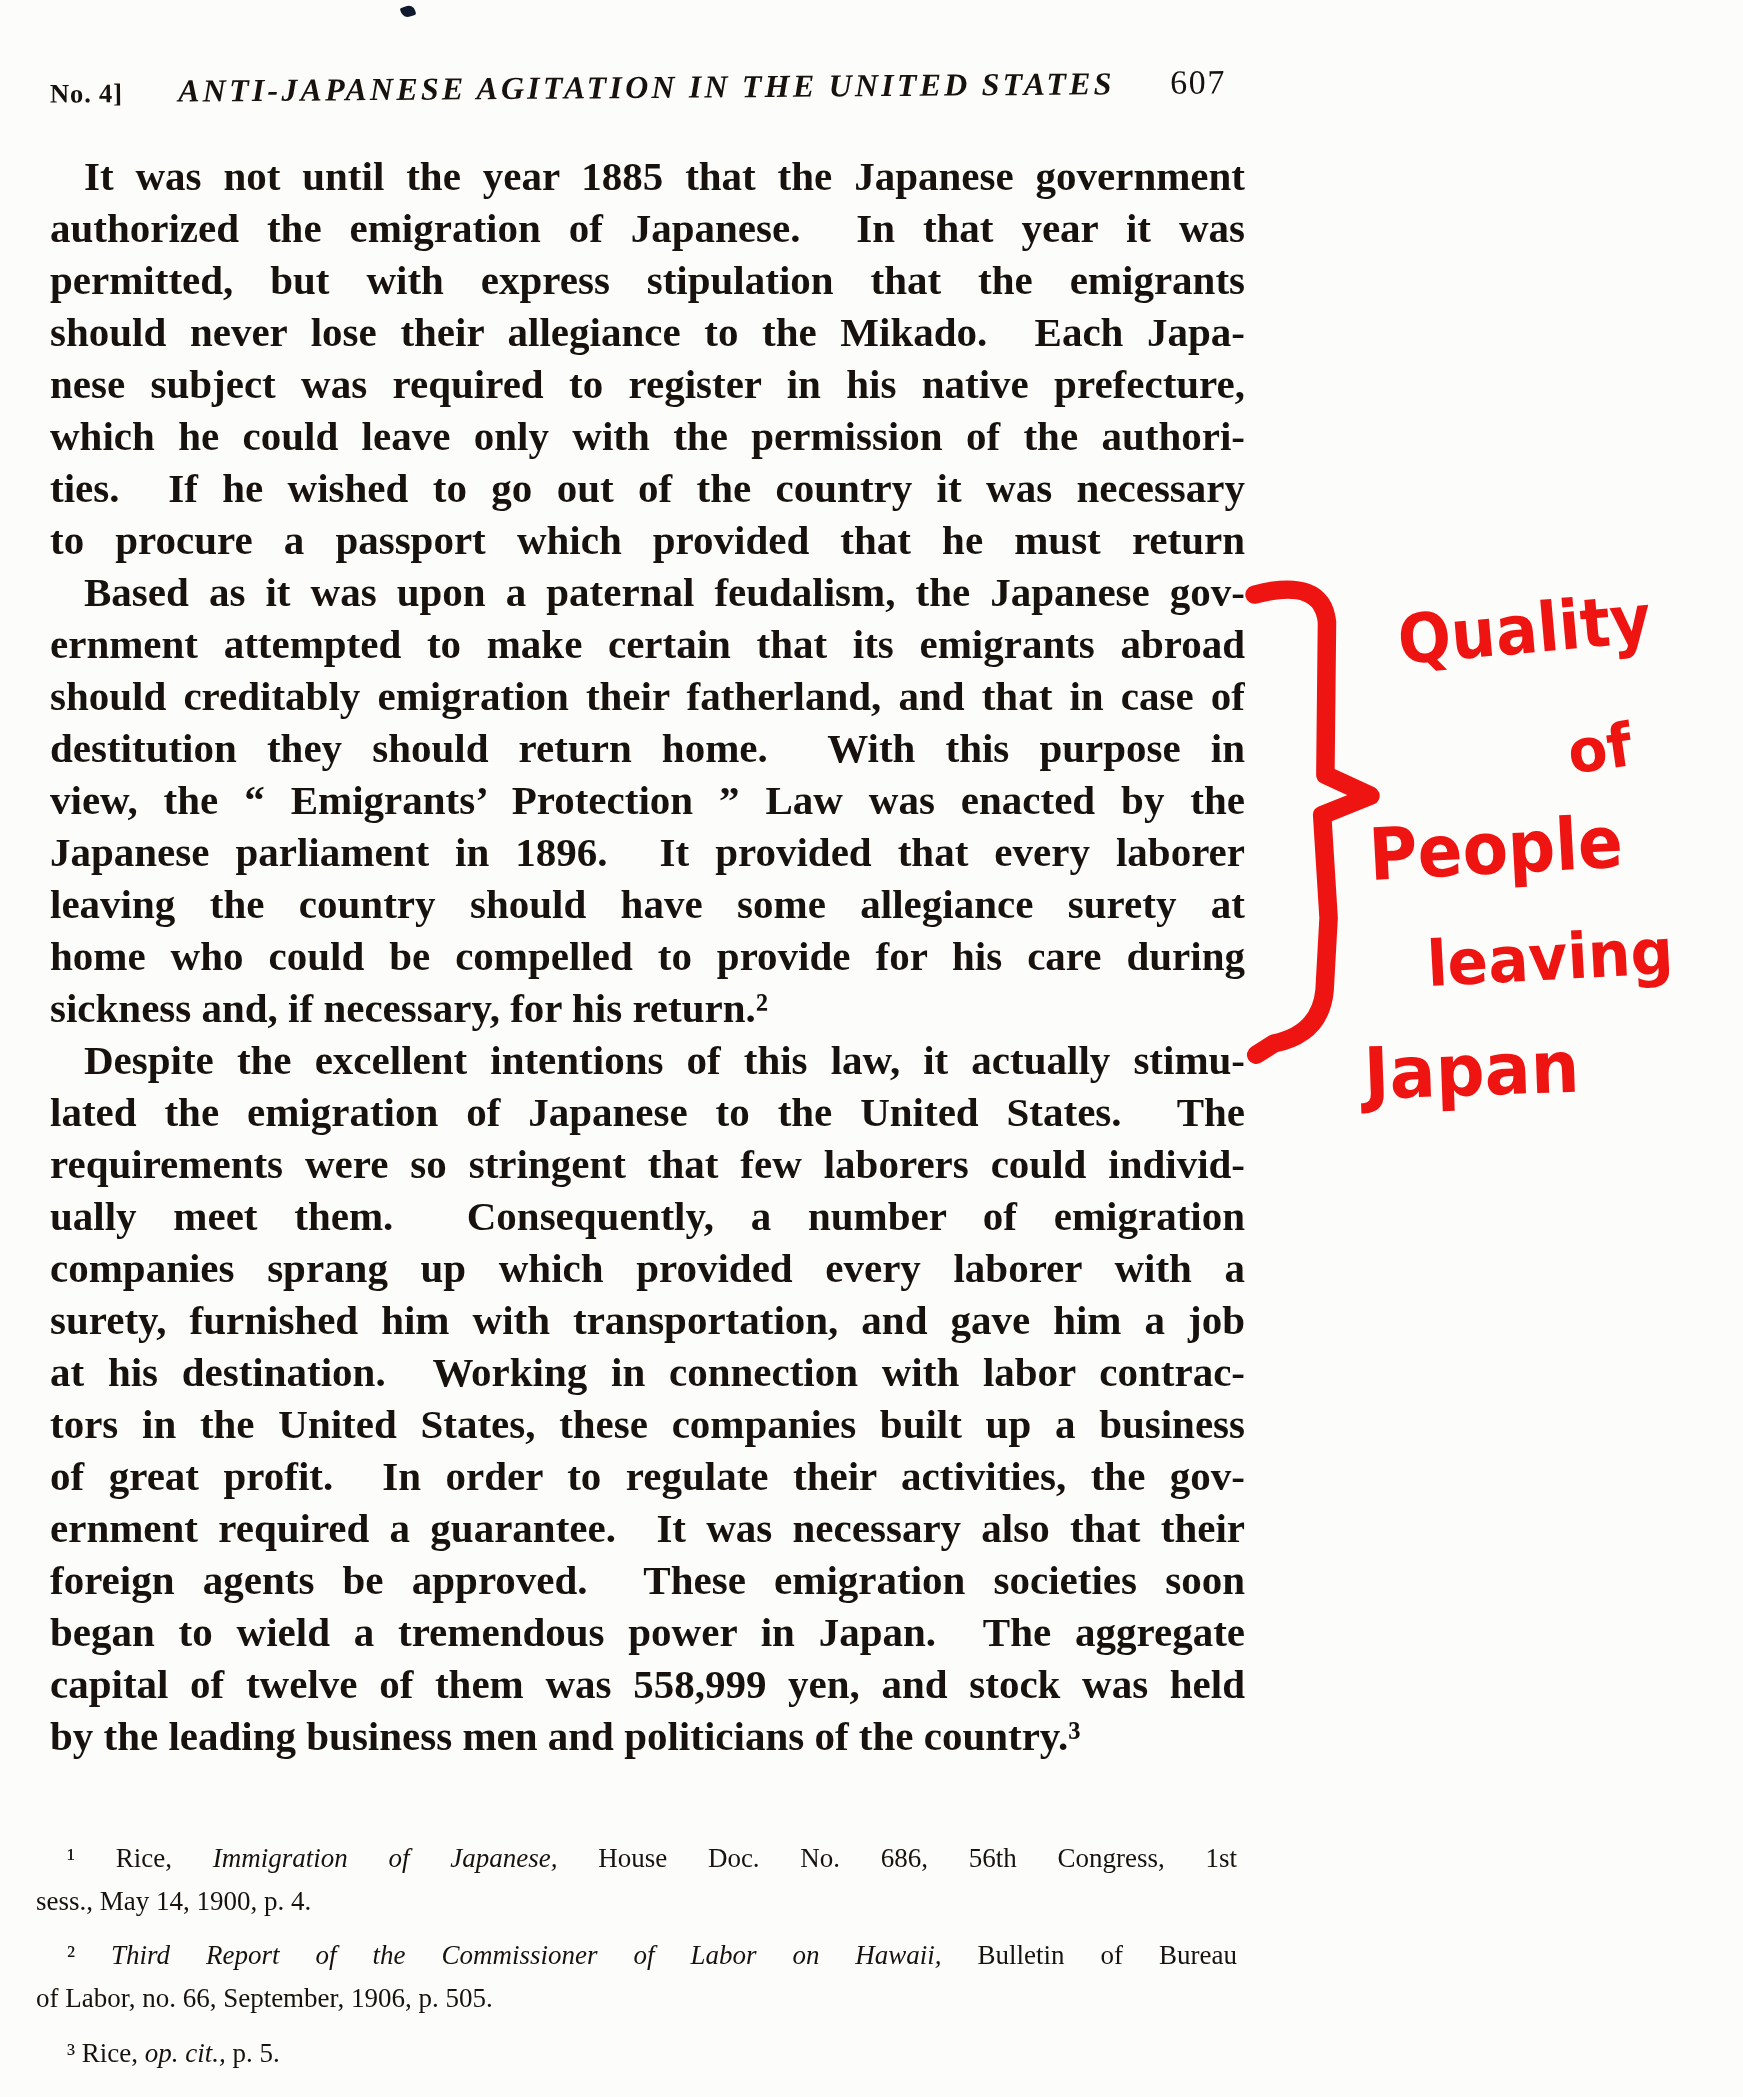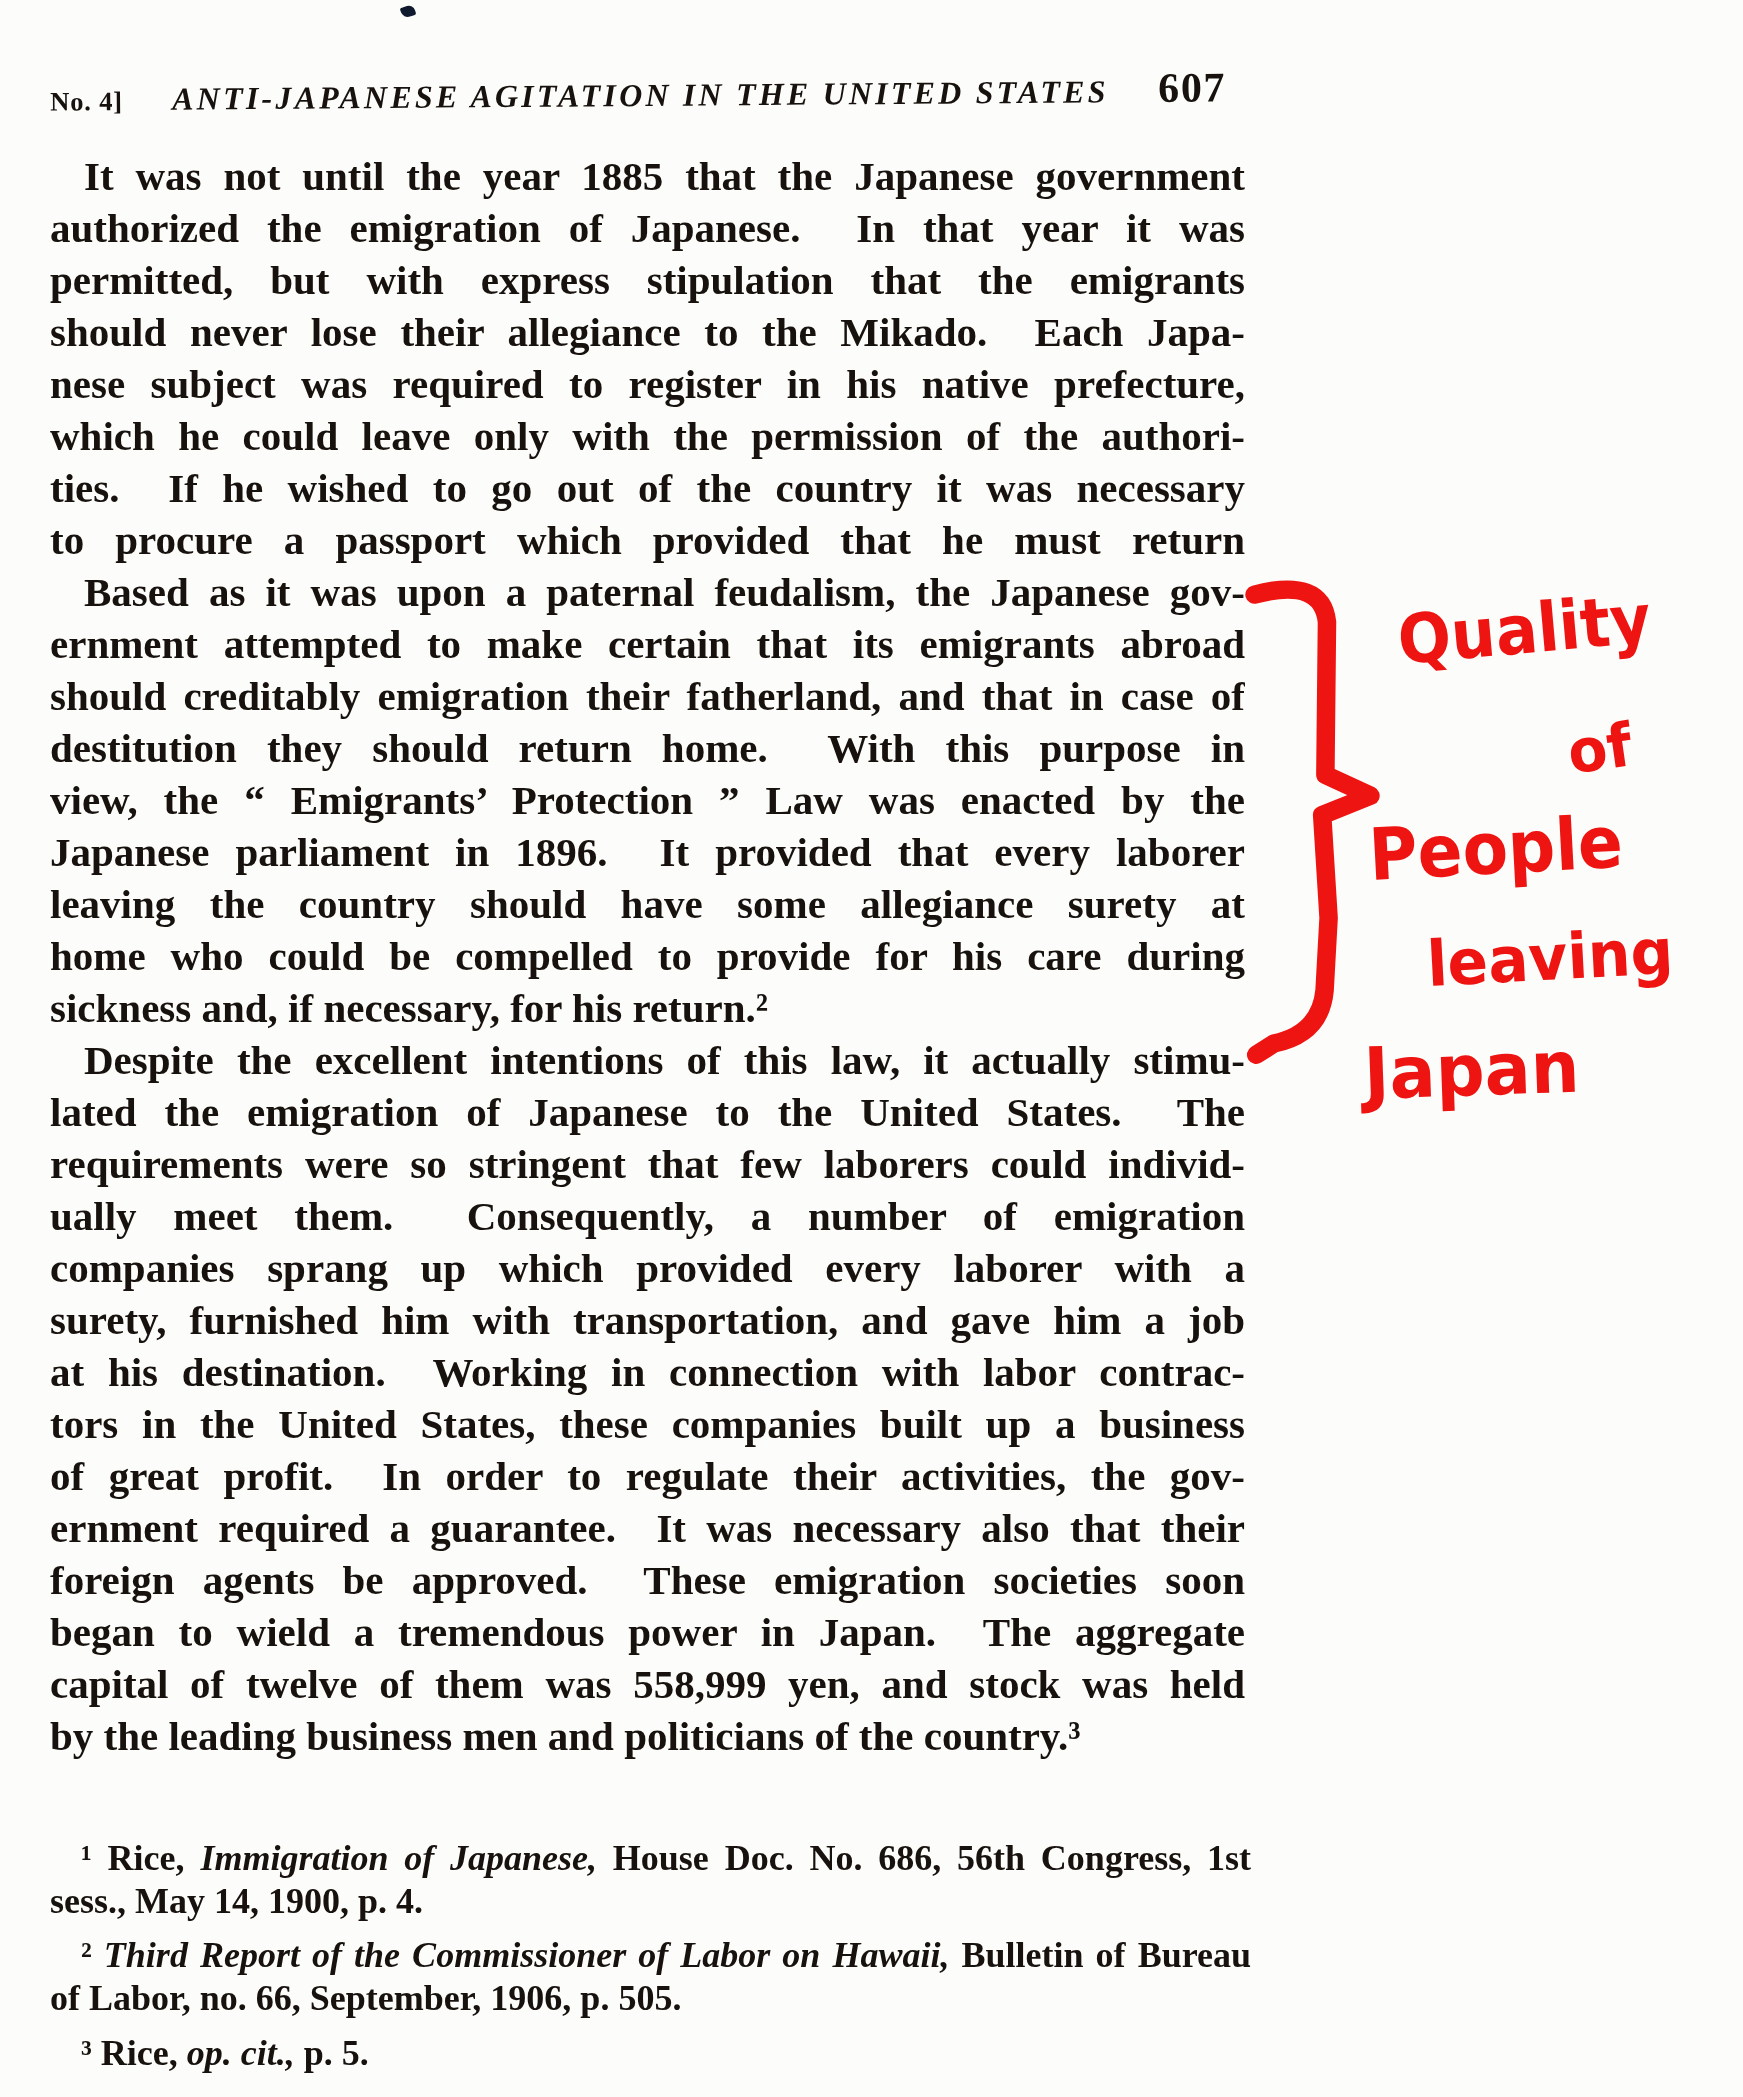--- a/index.html
+++ b/index.html
@@ -41,22 +41,22 @@
   }
   .head .title {
     flex: 1;
     text-align: center;
     font-size: 32px;
     font-weight: 700;
     font-style: italic;
     letter-spacing: 3.2px;
   }
   .head .pageno {
-    font-size: 42px;
-    font-weight: 700;
+    font-size: 34px;
+    font-weight: 400;
     letter-spacing: 1.6px;
   }
 
   
   .bodytext {
     position: absolute;
     left: 50px; top: 150px;
     width: 1195px;
     font-size: 41px;
     line-height: 52px;
@@ -69,25 +69,25 @@
     text-align-last: justify;
     overflow: hidden;
     height: 52px;
   }
   .line.first { text-indent: 34px; }
   .line.end { text-align-last: left; }
 
   
   .footnotes {
     position: absolute;
-    left: 50px; top: 1837px;
+    left: 36px; top: 1837px;
     width: 1201px;
-    font-size: 36px;
+    font-size: 27px;
     line-height: 43px;
-    font-weight: 700;
+    font-weight: 400;
   }
   .footnote { margin: 0 0 11.3px 0; }
   .fline {
     white-space: pre-wrap;
     text-align: justify;
     text-align-last: justify;
     overflow: hidden;
     height: 43px;
   }
   .fline.first { text-indent: 31px; }

